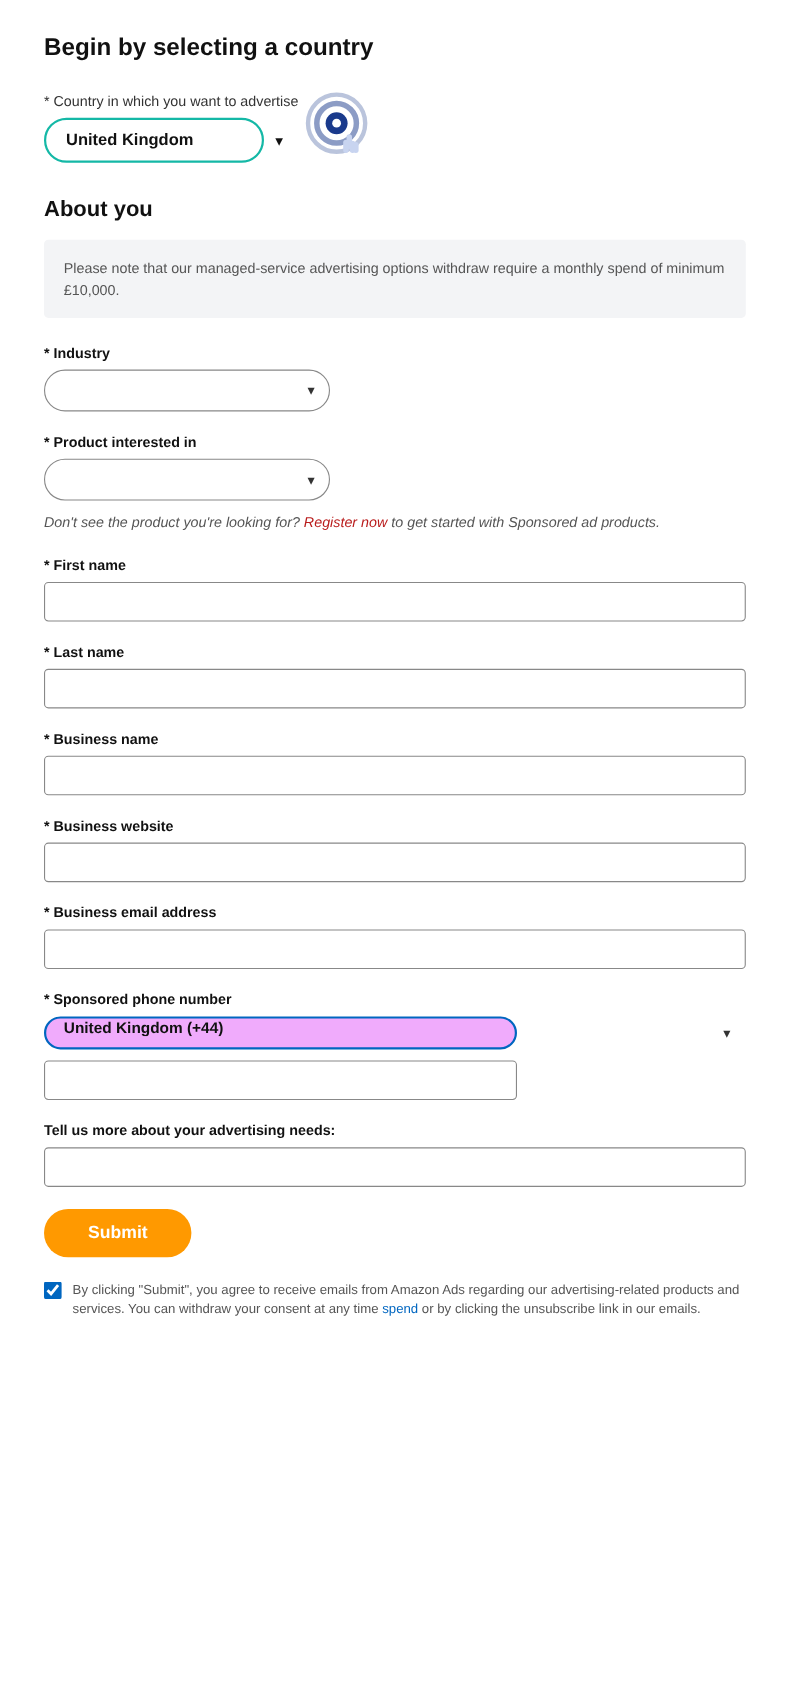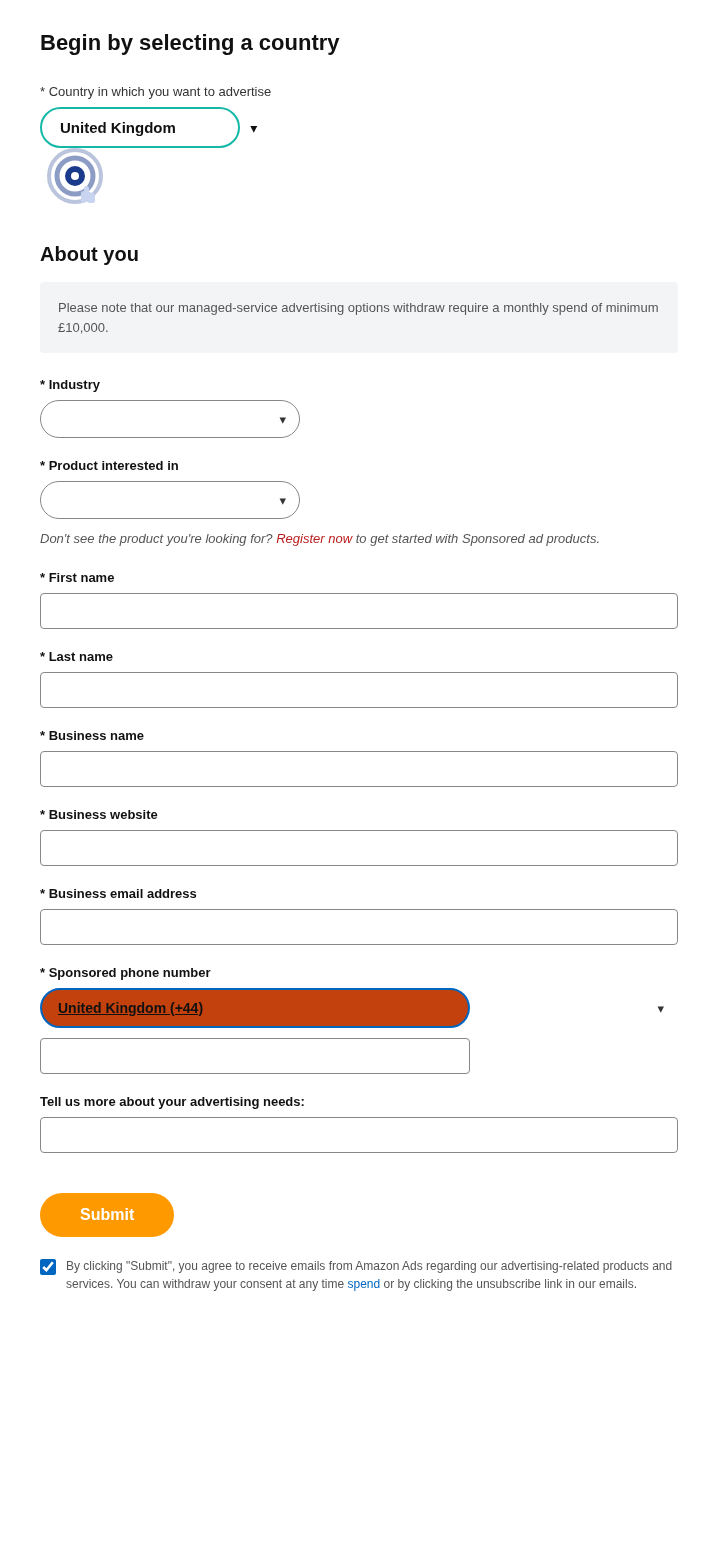--- a/index.html
+++ b/index.html
@@ -20,21 +20,20 @@
       font-size: 22px;
       font-weight: bold;
       margin-bottom: 28px;
       color: #111;
     }
     .section-country {
       display: flex;
       align-items: flex-start;
       justify-content: flex-start;
       margin-bottom: 30px;
-      flex-direction: column;
     }
     .country-left {
       display: flex;
       flex-direction: column;
     }
     .field-label {
       font-size: 13px;
       margin-bottom: 8px;
       color: #333;
     }
@@ -157,28 +156,27 @@
     }
     .phone-country-select-wrapper {
       position: relative;
       width: 100%;
     }
     .phone-country-select {
       appearance: none;
       -webkit-appearance: none;
       border: 2px solid #0066c0;
       border-radius: 22px;
-      padding: 10px 42px 10px 16px;
-      font-size: 14px;
-      font-weight: bold;
-      background: #c2410c;
+      padding: 0 42px 10px 16px;
+      font-size: 14px;
+      font-weight: bold;
+      background: #f0abfc;
       cursor: pointer;
       width: 430px;
       color: #111;
-      text-decoration: underline;
     }
     .phone-chevron {
       position: absolute;
       right: 14px;
       top: 50%;
       transform: translateY(-50%);
       pointer-events: none;
       font-size: 13px;
       color: #333;
     }
@@ -193,21 +191,20 @@
     }
     .submit-btn {
       background: #ff9900;
       color: #fff;
       border: none;
       border-radius: 22px;
       padding: 13px 40px;
       font-size: 16px;
       font-weight: bold;
       cursor: pointer;
-      margin-top: 20px;
       margin-bottom: 14px;
     }
     .consent-row {
       display: flex;
       align-items: flex-start;
       gap: 10px;
       margin-top: 6px;
     }
     .consent-checkbox {
       width: 16px;

